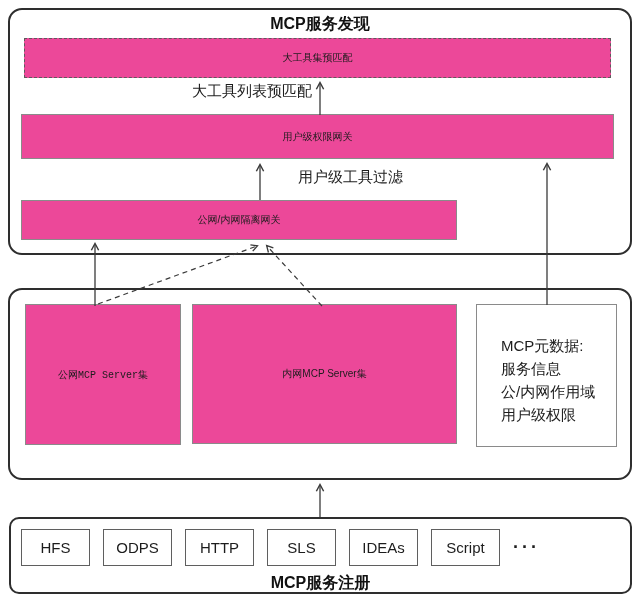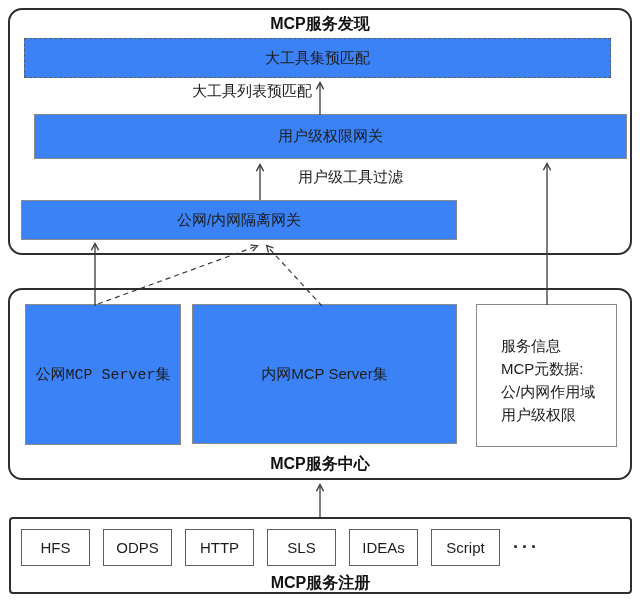--- a/index.html
+++ b/index.html
@@ -24,25 +24,25 @@
     text-align:center;
     font-weight:bold;
     font-size:16px;
     color:#111111;
     white-space:nowrap;
   }
   .box{
     position:absolute;
     border:1.5px solid #8a8a8a;
     box-sizing:border-box;
-    background:#3b82f6;
+    background:#ec4899;
     display:flex;
     align-items:center;
     justify-content:center;
-    font-size:15px;
+    font-size:10px;
     color:#1c1c1c;
     white-space:nowrap;
   }
   .dashed{
     border:1.5px dashed #5c5c5c;
   }
   .arrow-label{
     position:absolute;
     font-size:15px;
     color:#1c1c1c;
@@ -95,21 +95,21 @@
 
   <div class="section" style="left:8px;top:8px;width:624px;height:247px;">
     <div class="section-title" style="top:4px;">MCP服务发现</div>
 
     <div class="box dashed" style="left:14px;top:28px;width:587px;height:40px;">
       <span>大工具集预匹配</span>
     </div>
 
     <div class="arrow-label" style="left:150px;top:72px;width:152px;text-align:right;">大工具列表预匹配</div>
 
-    <div class="box" style="left:24px;top:104px;width:593px;height:45px;">
+    <div class="box" style="left:11px;top:104px;width:593px;height:45px;">
       <span>用户级权限网关</span>
     </div>
 
     <div class="arrow-label" style="left:260px;top:158px;margin-left:28px;">用户级工具过滤</div>
 
     <div class="box" style="left:11px;top:190px;width:436px;height:40px;">
       <span>公网/内网隔离网关</span>
     </div>
   </div>
 
@@ -117,30 +117,29 @@
 
     <div class="box" style="left:15px;top:14px;width:156px;height:141px;font-family:Liberation Mono, monospace;">
       <span>公网MCP Server集</span>
     </div>
 
     <div class="box" style="left:182px;top:14px;width:265px;height:140px;">
       <span>内网MCP Server集</span>
     </div>
 
     <div class="meta-box" style="left:466px;top:14px;width:141px;height:143px;">
+      <div>MCP元数据:</div>
       <div>服务信息</div>
-      <div>MCP元数据:</div>
       <div>公/内网作用域</div>
       <div>用户级权限</div>
     </div>
 
-    <div class="section-title" style="top:164px;">MCP服务中心</div>
   </div>
 
-  <div class="section" style="left:9px;top:517px;width:623px;height:77px;border-radius:4px;text-decoration:underline;">
+  <div class="section" style="left:9px;top:517px;width:623px;height:77px;border-radius:10px;text-decoration:underline;">
 
     <div class="registry-row" style="left:10px;top:10px;">
       <div class="registry-item">HFS</div>
       <div class="registry-item">ODPS</div>
       <div class="registry-item">HTTP</div>
       <div class="registry-item">SLS</div>
       <div class="registry-item">IDEAs</div>
       <div class="registry-item">Script</div>
       <div class="dots">···</div>
     </div>

